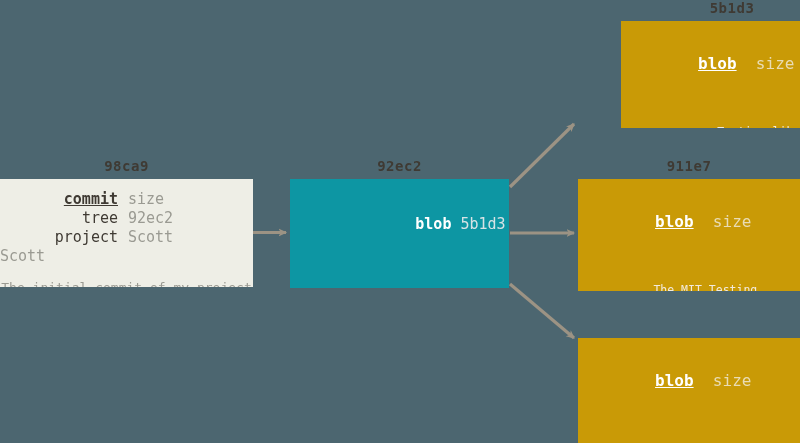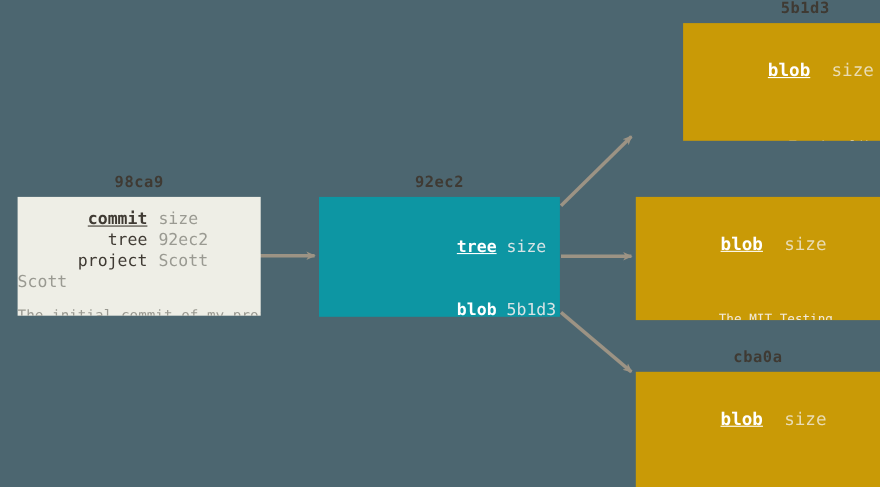--- a/index.html
+++ b/index.html
@@ -150,21 +150,21 @@
       <marker id="ah" markerWidth="9" markerHeight="9" refX="7.5" refY="4.5" orient="auto" markerUnits="userSpaceOnUse">
         <path d="M0,0.6 L8.6,4.5 L0,8.4 L2.4,4.5 Z" fill="#9c9384"></path>
       </marker>
     </defs>
     <line x1="224" y1="232.5" x2="286" y2="232.5" stroke="#9c9384" stroke-width="3.2" marker-end="url(#ah)"></line>
     <line x1="510" y1="187" x2="574" y2="124" stroke="#9c9384" stroke-width="3.2" marker-end="url(#ah)"></line>
     <line x1="510" y1="233" x2="574" y2="233" stroke="#9c9384" stroke-width="3.2" marker-end="url(#ah)"></line>
     <line x1="510" y1="284" x2="574" y2="338" stroke="#9c9384" stroke-width="3.2" marker-end="url(#ah)"></line>
   </svg>
 
-  <div class="node" style="left:16px; top:179px; width:221px; height:108px;">
+  <div class="node" style="left:0px; top:179px; width:253px; height:108px;">
     <div class="node-hash">98ca9</div>
     <div class="node-box commit-box">
       <div class="commit-header">
         <div class="kv-row">
           <span class="kv-key"><span class="ul">commit</span></span>
           <span class="kv-val">size</span>
         </div>
         <div class="kv-row">
           <span class="kv-key plain">tree</span>
           <span class="kv-val">92ec2</span>
@@ -179,23 +179,20 @@
       </div>
       <div class="commit-message">The initial commit of my project</div>
     </div>
   </div>
 
   <div class="node" style="left:290px; top:179px; width:219px; height:109px;">
     <div class="node-hash">92ec2</div>
     <div class="node-box tree-box">
       <div class="tree-inner">
         <div class="tree-line">
-          <span class="tree-type ul">tree</span><span class="tree-rest"> size</span>
-        </div>
-        <div class="tree-line">
           <span class="tree-type">blob</span><span class="tree-rest"> 5b1d3 README</span>
         </div>
 
       </div>
     </div>
   </div>
 
   <div class="node" style="left:578px; top:21px; width:222px; height:107px;margin-left:43px;">
     <div class="node-hash">5b1d3</div>
     <div class="node-box blob-box">
@@ -205,37 +202,37 @@
       <div class="blob-content">
         <span>== Testing library</span><br>
         
         <br>
         
       </div>
     </div>
   </div>
 
   <div class="node" style="left:578px; top:179px; width:222px; height:112px;">
+    <div class="node-hash">911e7</div>
     <div class="node-box blob-box">
       <div class="blob-title">
         <span class="word">blob</span><span class="size">&nbsp; </span><span class="size">size</span>
       </div>
       <div class="blob-content">
         <span>The MIT Testing</span><br>
         
         <br>
         
         <br>
         
       </div>
     </div>
   </div>
 
   <div class="node" style="left:578px; top:338px; width:222px; height:105px;">
-    <div class="node-hash">cba0a</div>
     <div class="node-box blob-box">
       <div class="blob-title">
         <span class="word">blob</span><span class="size">&nbsp; </span><span class="size">size</span>
       </div>
       <div class="blob-content">
         <span>require 'logger'</span><br>
         <br>
         
         
         

